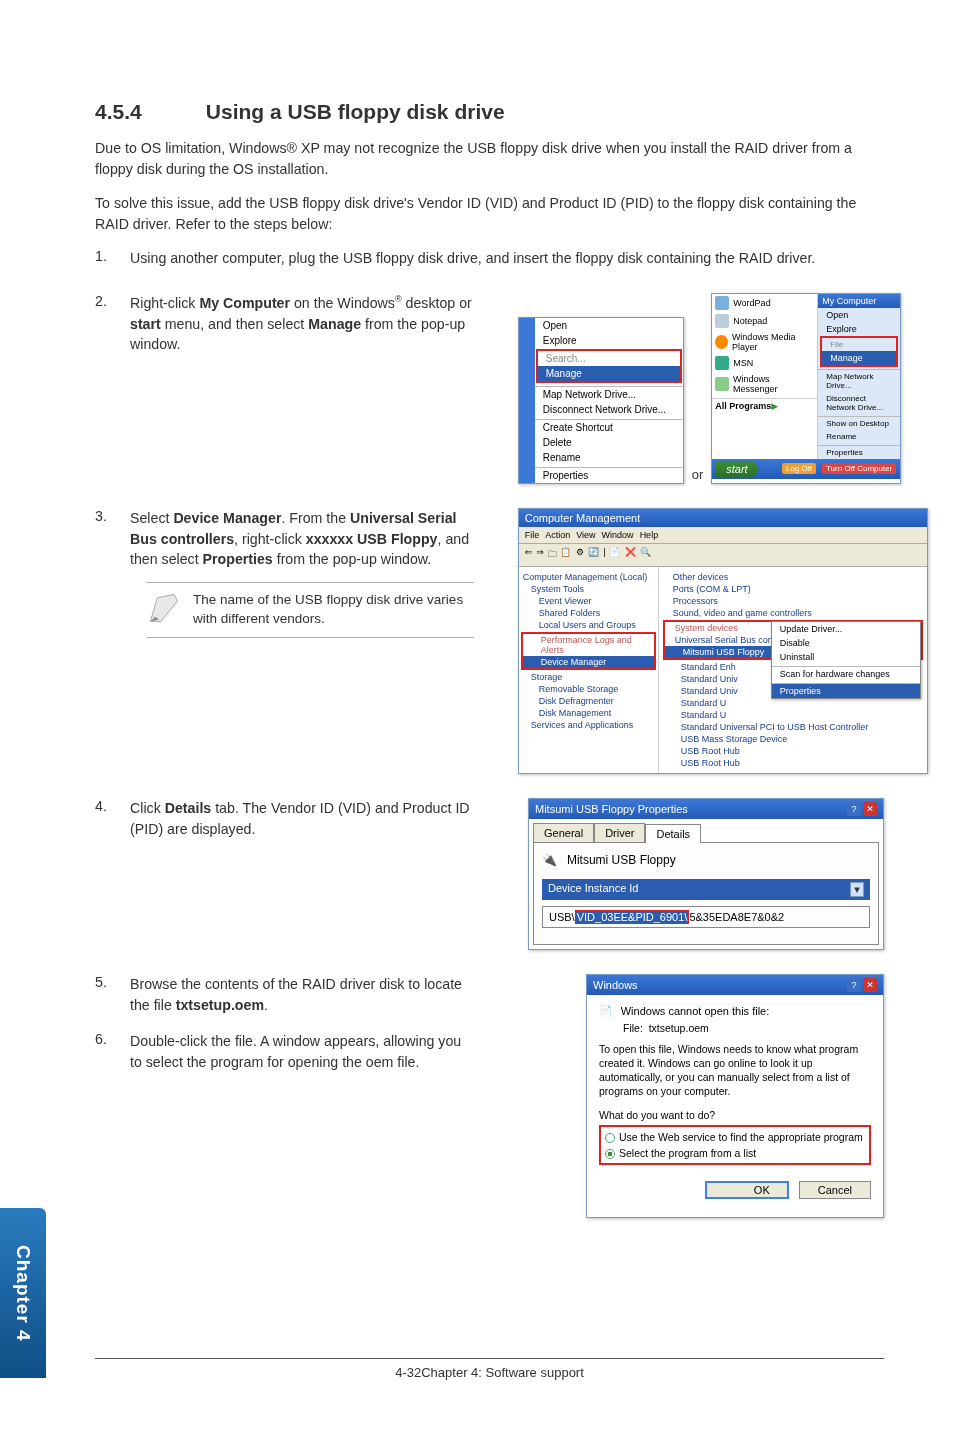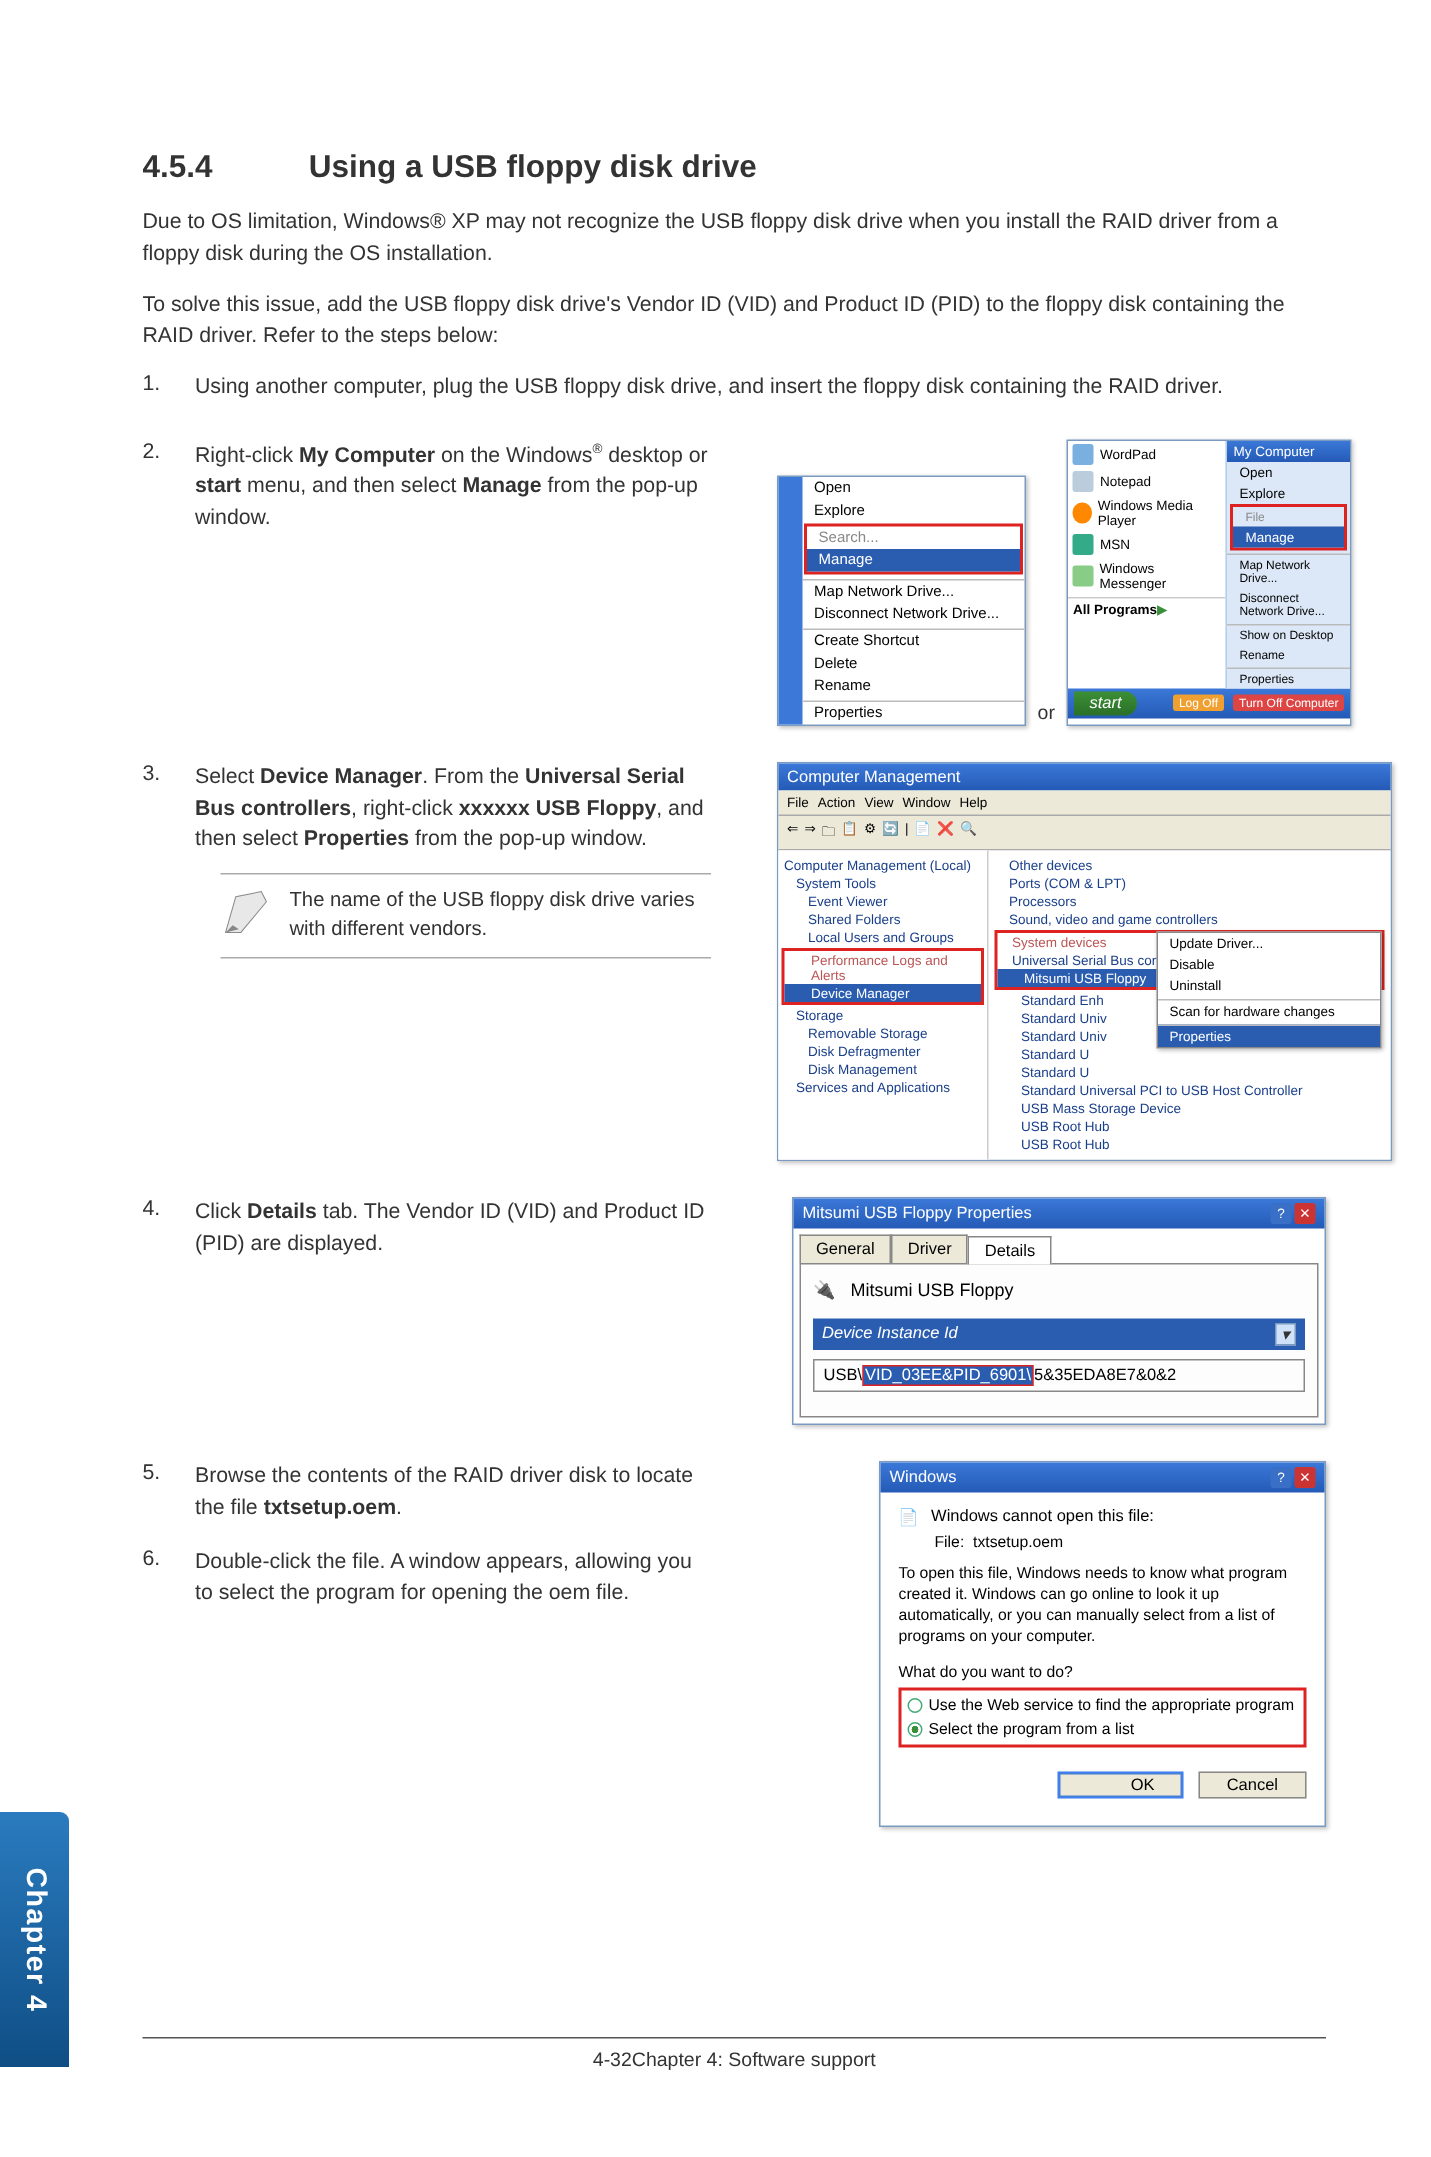--- a/index.html
+++ b/index.html
@@ -79,21 +79,21 @@
   .note-icon svg { width:34px; height:34px;}
   .note-text { font-size:13.5px; line-height:1.4; }
 
   
   .propdlg { width:356px; font-size:11px; }
   .tabs { display:flex; margin-top:4px; margin-left:4px; }
   .tab { border:1px solid #888; border-bottom:none; background:#ece9d8; padding:3px 10px; font-size:11px; }
   .tab.active { background:#fff; position:relative; top:1px;}
   .tab-body { border:1px solid #888; margin:0 4px 4px 4px; padding:10px 8px 16px; background:#fdfdfd; min-height:100px;}
   .dev-icon-row { display:flex; align-items:center; gap:10px; font-size:12px; margin-bottom:12px;}
-  .combo { background:#2a5db0; color:#fff; padding:3px 6px; display:flex; justify-content:space-between; align-items:center; font-size:11px;font-style:italic;}
+  .combo { background:#2a5db0; color:#fff; padding:3px 6px; display:flex; justify-content:space-between; align-items:flex-start; font-size:11px;}
   .combo .arrow { background:#cfe2fa; color:#333; width:14px; text-align:center; border:1px solid #7b9ac0;}
   .usb-box { border:1px solid #888; padding:4px 6px; margin-top:6px; font-size:11px; }
   .hlspan { background:#2a5db0; color:#fff; padding:1px 2px;}
 
   
   .openwith { width:298px; font-size:11px;}
   .ow-body { padding:10px 12px 14px; }
   .ow-body .info { font-size:10.5px; line-height:1.35; margin-bottom:10px;}
   .ow-radio { display:block; padding:2px 0; font-size:10.5px;}
   .ow-btns { display:flex; justify-content:flex-end; gap:10px; padding:4px 0;}

